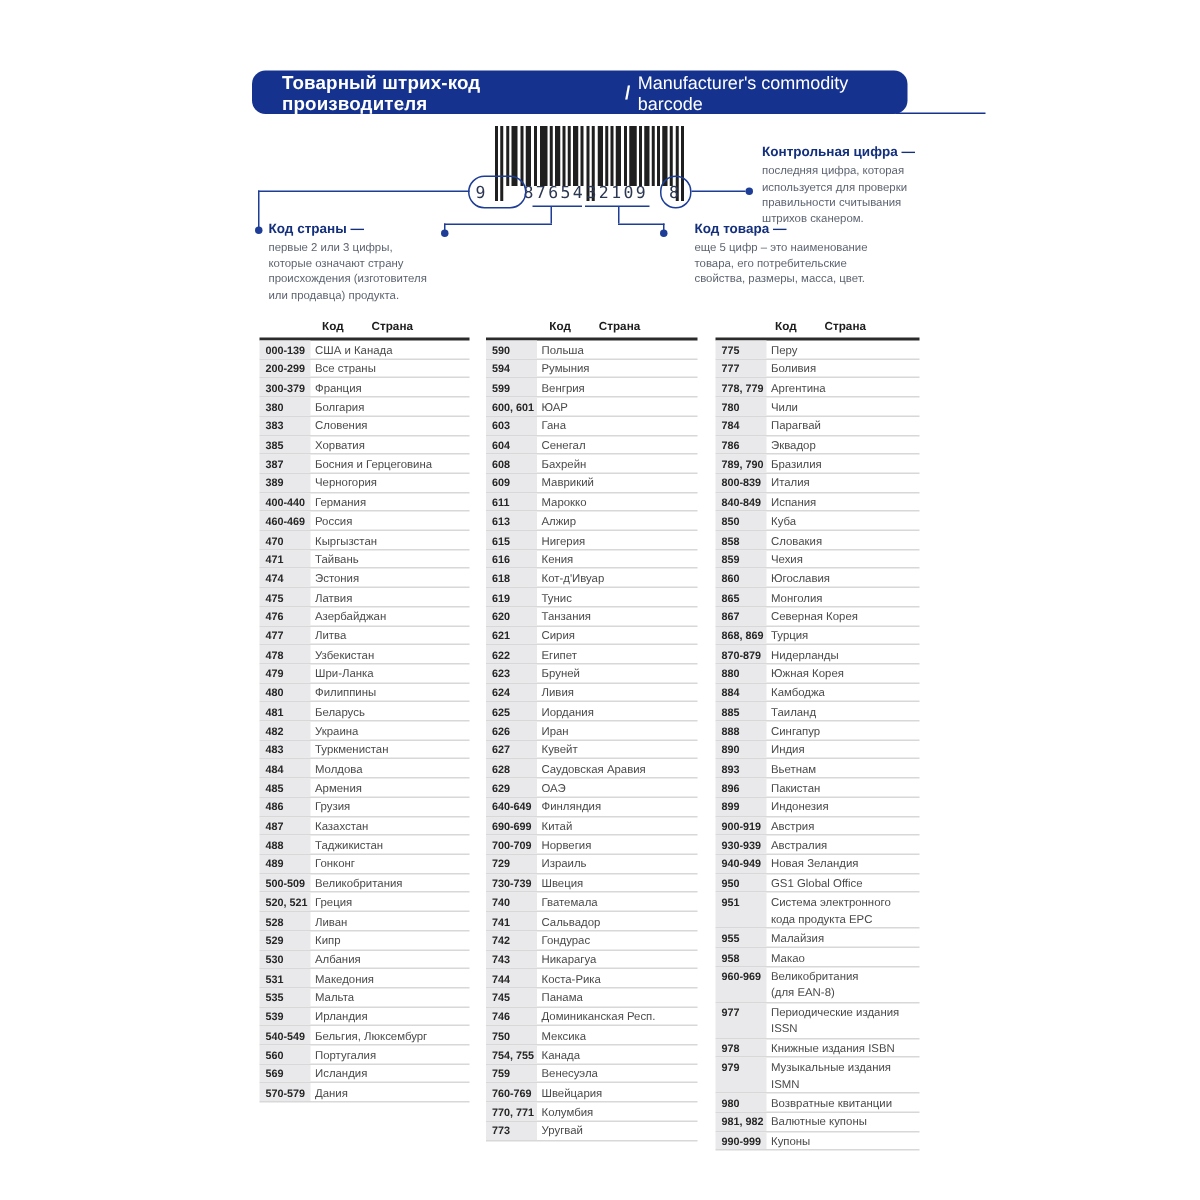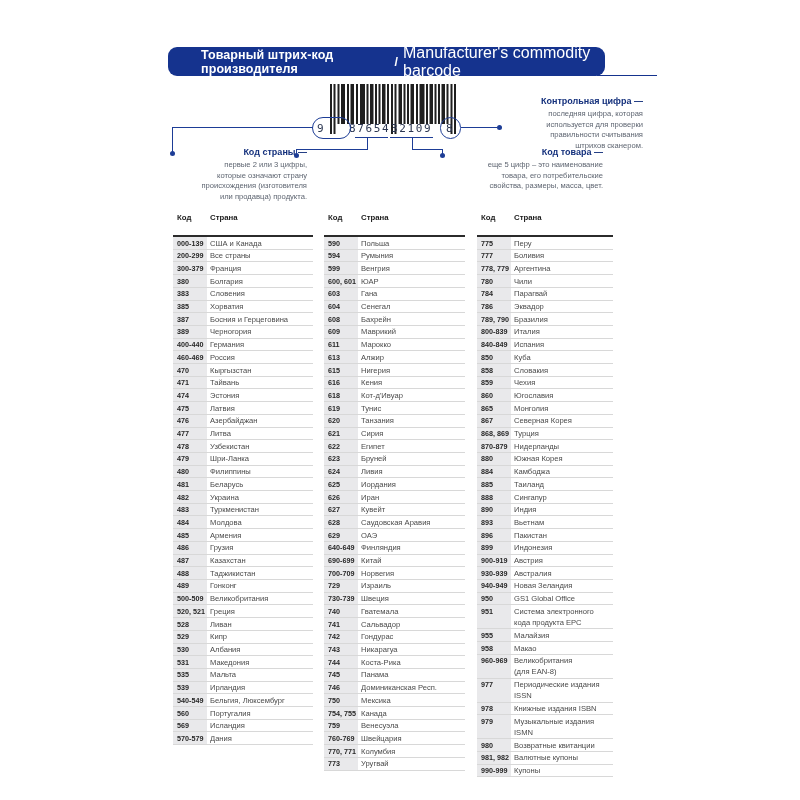--- a/index.html
+++ b/index.html
@@ -1,24 +1,24 @@
 <!DOCTYPE html>
 <html><head>
 <meta charset="utf-8">
 <style>
   html,body{margin:0;padding:0;}
   body{width:800px;height:800px;background:#ffffff;font-family:"Liberation Sans",sans-serif;}
   .page{position:relative;width:800px;height:800px;overflow:hidden;background:#fff;}
 
   
   .header-bar{position:absolute;left:168px;top:47px;width:437px;height:29px;background:#15338e;
-    border-radius:9px;color:#fff;display:flex;align-items:center;padding-left:33px;box-sizing:border-box;}
+    border-radius:9px;color:#fff;display:flex;align-items:center;padding-left:20px;box-sizing:border-box;}
   .header-ru{font-weight:bold;font-size:12.5px;letter-spacing:.1px;}
   .header-sep{font-size:12.5px;margin:0 5px;font-weight:bold;}
-  .header-en{font-size:16px;font-weight:normal;}
+  .header-en{font-size:12px;font-weight:normal;}
   .header-line{position:absolute;left:597px;top:74.5px;width:60px;height:1.5px;background:#15338e;}
 
   
   .barcode-svg{position:absolute;left:330px;top:84px;}
   .barcode-svg rect{fill:#1f1f1f;}
   .bc-digit{position:absolute;top:122px;font-family:"DejaVu Sans Mono",monospace;font-size:11px;color:#2c3752;}
   .bc-lead{left:317px;}
   .bc-g1{left:349px;letter-spacing:1.6px;}
   .bc-g2{left:391px;letter-spacing:1.6px;}
   .bc-check{left:446px;}
@@ -27,31 +27,31 @@
   .oval-right{left:440px;top:117px;width:21px;height:22px;}
   .uline{position:absolute;height:1.4px;background:#1d3d96;}
   .u1{left:355px;top:137px;width:33px;}
   .u2{left:390px;top:137px;width:43px;}
 
   
   .line{position:absolute;background:#1d3d96;}
   .dot{position:absolute;width:5px;height:5px;border-radius:50%;background:#1d3d96;}
 
   
-  .ann{position:absolute;text-align:right;}
+  .ann{position:absolute;}
   .ann-title{font-size:9px;font-weight:bold;color:#14307c;}
   .ann-body{font-size:7.6px;color:#5d6470;line-height:10.7px;margin-top:3px;white-space:pre-line;}
 
   
   .tcol{position:absolute;top:213px;}
   .tcol-1{left:173px;width:140px;}
   .tcol-2{left:324px;width:141px;}
   .tcol-3{left:477px;width:136px;}
   .thead{display:flex;font-size:7.8px;font-weight:bold;color:#1c1c1c;line-height:10px;
-    padding-bottom:12px;border-bottom:2px solid #2b2b2b;}
+    padding-bottom:2px;border-bottom:2px solid #2b2b2b;justify-content:center;}
   .h-code{width:34px;padding-left:4px;box-sizing:border-box;}
   .h-country{padding-left:3px;}
   .trow{display:flex;border-bottom:1px solid #d8d8d8;align-items:stretch;}
   .c-code{width:34px;background:#e9e9eb;font-weight:bold;font-size:7.2px;line-height:11.2px;
     padding:0.5px 0 0 4px;box-sizing:border-box;color:#262626;white-space:pre-line;}
   .c-country{flex:1;font-size:7.6px;line-height:11.2px;padding:0.5px 0 0 3px;color:#4a4a4a;white-space:pre-line;}
 </style>
 </head>
 <body>
 

